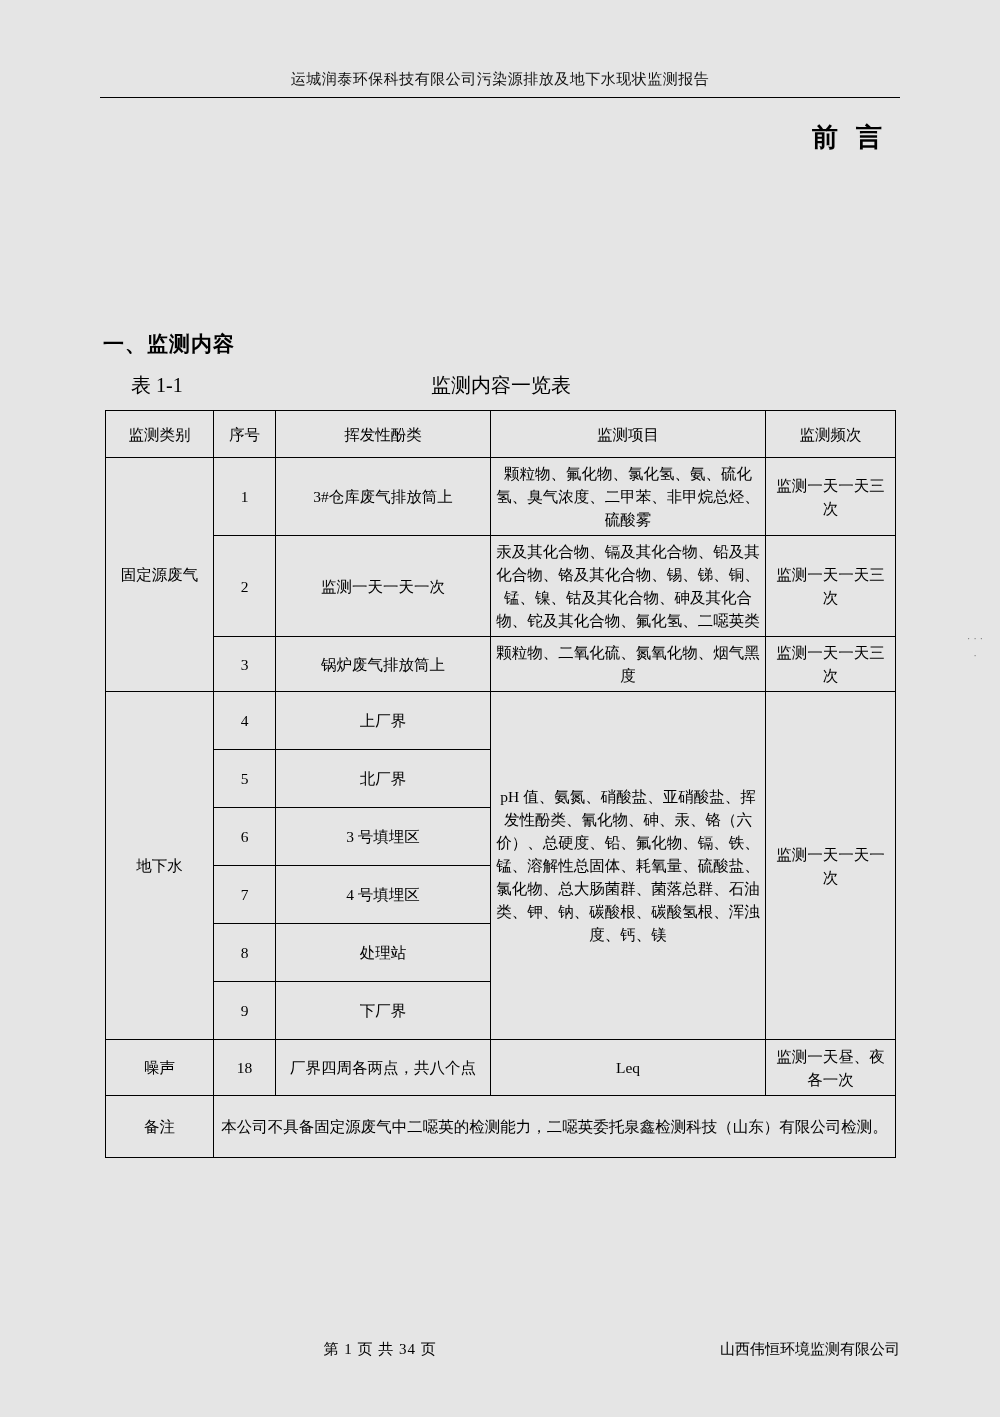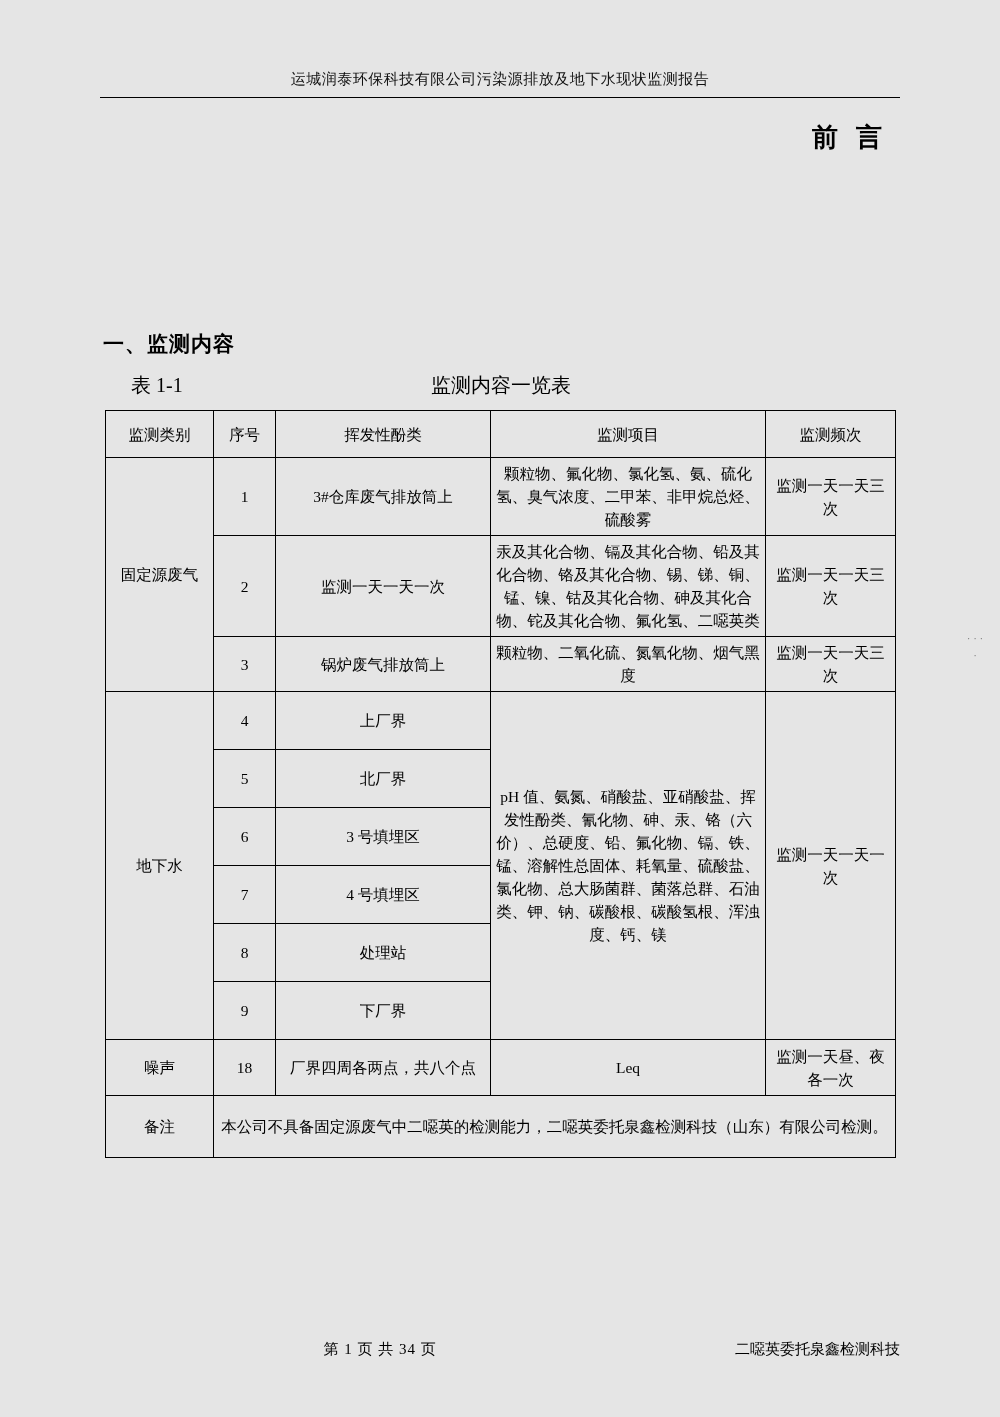--- a/index.html
+++ b/index.html
@@ -241,16 +241,16 @@
         <td class="cat">备注</td>
         <td class="note" colspan="4">本公司不具备固定源废气中二噁英的检测能力，二噁英委托泉鑫检测科技（山东）有限公司检测。</td>
       </tr>
     </tbody>
   </table>
 
   <div class="side-marks">· · · ·</div>
 
   <div class="footer">
     <span class="pg">第 1 页 共 34 页</span>
-    <span class="org">二噁英委托泉鑫检测科技</span>
+    <span class="org">山西伟恒环境监测有限公司</span>
   </div>
 
 </div>
 
 </body></html>

